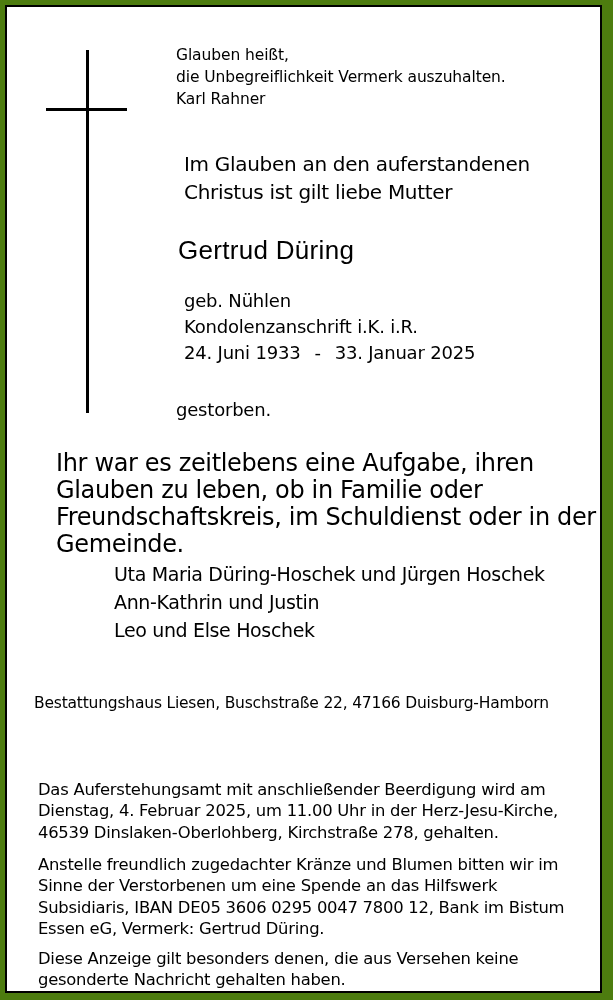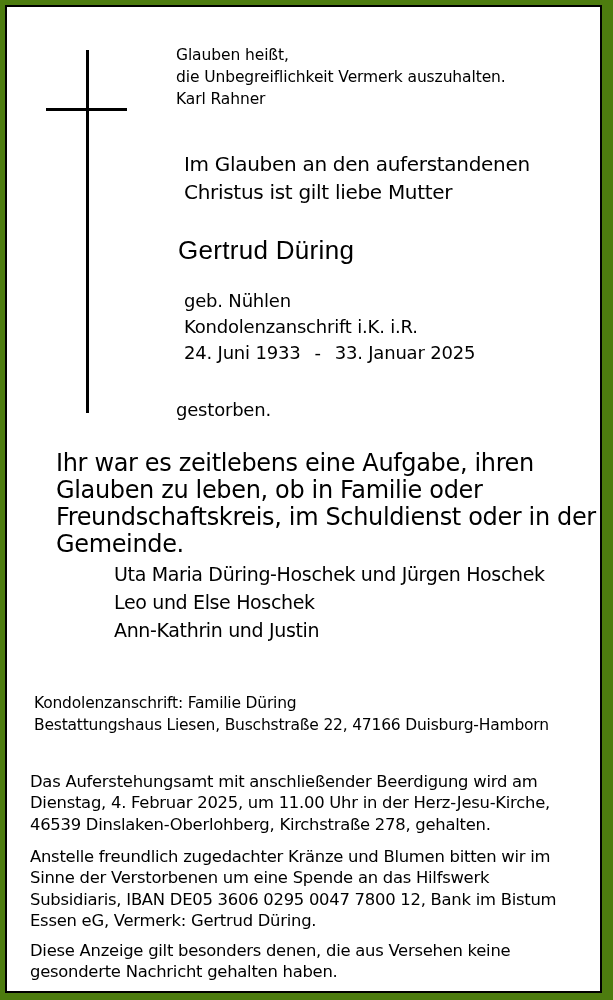--- a/index.html
+++ b/index.html
@@ -161,21 +161,21 @@
     font-size: 16.4px;
     line-height: 21.3px;
     letter-spacing: -0.25px;
     text-align: justify;
   }
   .para-funeral { top: 771px; }
   .para-donation { top: 846px; }
   .para-closing { top: 940px; }
 
   .para-block p {
-    margin: 0;
+    margin: 8px;
   }
   .para-block p:last-child {
     text-align: left;
   }
 </style>
 </head>
 <body>
 
 <div id="notice">
   <div class="frame-outer"></div>
@@ -205,26 +205,25 @@
       <span>24. Juni 1933</span><span class="sep">-</span><span>33. Januar 2025</span>
     </div>
   </div>
 
   <div class="gestorben">gestorben.</div>
 
   <div class="tribute">Ihr war es zeitlebens eine Aufgabe, ihren Glauben zu leben, ob in Familie oder Freundschaftskreis, im Schuldienst oder in der Gemeinde.</div>
 
   <div class="survivors">
     <div>Uta Maria Düring-Hoschek und Jürgen Hoschek</div>
+    <div>Ann-Kathrin und Justin</div>
     <div>Leo und Else Hoschek</div>
-    <div>Ann-Kathrin und Justin</div>
   </div>
 
   <div class="condolence">
-    <div>Kondolenzanschrift: Familie Düring</div>
     <div>Bestattungshaus Liesen, Buschstraße 22, 47166 Duisburg-Hamborn</div>
   </div>
 
   <div class="para-block para-funeral">
     <p>Das Auferstehungsamt mit anschließender Beerdigung wird am Dienstag, 4. Februar 2025, um 11.00 Uhr in der Herz-Jesu-Kirche, 46539 Dinslaken-Oberlohberg, Kirchstraße 278, gehalten.</p>
   </div>
 
   <div class="para-block para-donation">
     <p>Anstelle freundlich zugedachter Kränze und Blumen bitten wir im Sinne der Verstorbenen um eine Spende an das Hilfswerk Subsidiaris, IBAN DE05 3606 0295 0047 7800 12, Bank im Bistum Essen eG, Vermerk: Gertrud Düring.</p>
   </div>

